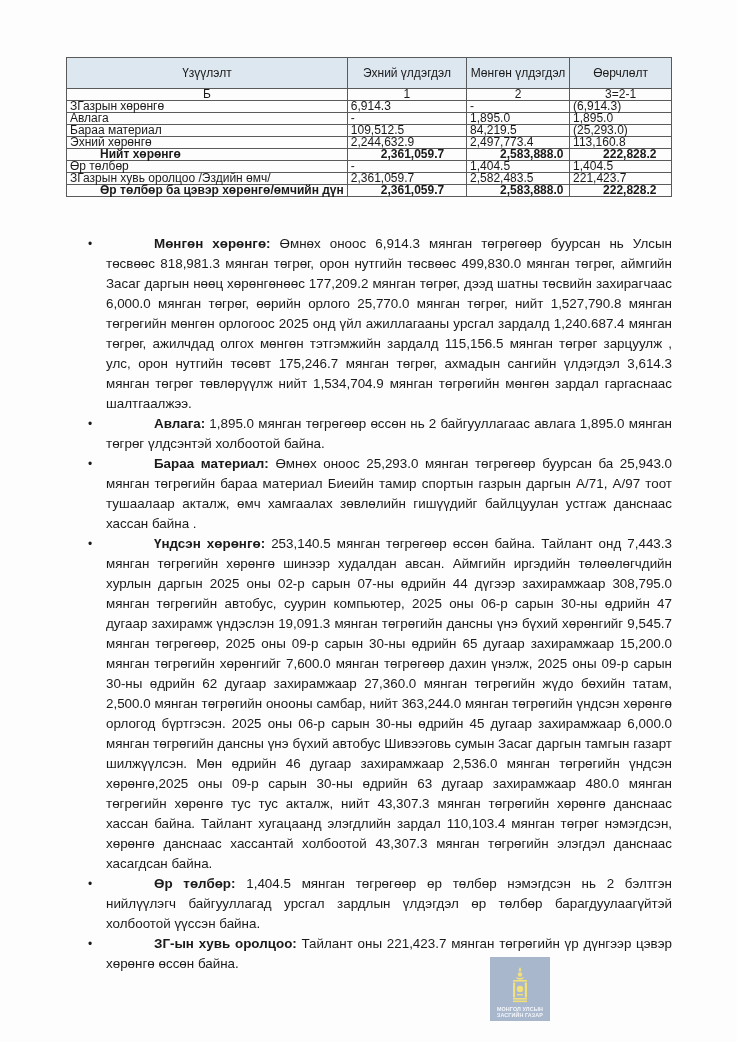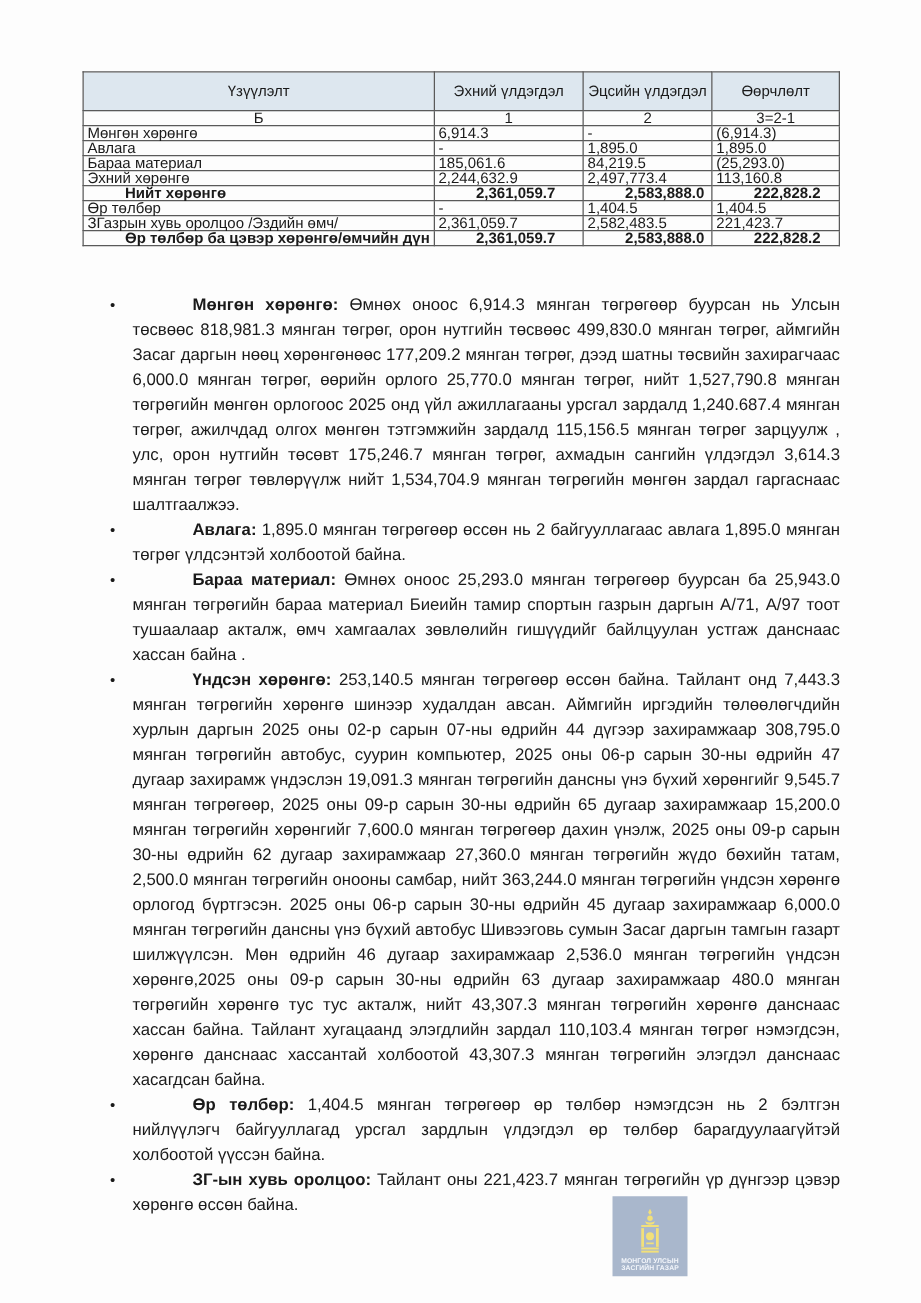--- a/index.html
+++ b/index.html
@@ -39,46 +39,46 @@
     <colgroup>
         <col class="c0">
         <col class="c1">
         <col class="c2">
         <col class="c3">
       </colgroup>
     <thead>
       <tr>
         <th>Үзүүлэлт</th>
         <th>Эхний үлдэгдэл</th>
-        <th style="white-space:normal;">Эцсийн үлдэгдэл</th>
+        <th style="white-space:normal;">Мөнгөн үлдэгдэл</th>
         <th>Өөрчлөлт</th>
       </tr>
     </thead>
     <tbody>
       <tr>
         <td class="ctr">Б</td>
         <td class="ctr">1</td>
         <td class="ctr">2</td>
         <td class="ctr">3=2-1</td>
       </tr>
       <tr>
-        <td>Мөнгөн хөрөнгө</td>
+        <td>ЗГазрын хөрөнгө</td>
         <td class="num">6,914.3</td>
         <td class="num">-</td>
         <td class="num">(6,914.3)</td>
       </tr>
       <tr>
         <td>Авлага</td>
         <td class="num">-</td>
         <td class="num">1,895.0</td>
         <td class="num">1,895.0</td>
       </tr>
       <tr>
         <td>Бараа материал</td>
-        <td class="num">185,061.6</td>
+        <td class="num">109,512.5</td>
         <td class="num">84,219.5</td>
         <td class="num">(25,293.0)</td>
       </tr>
       <tr>
         <td>Эхний хөрөнгө</td>
         <td class="num">2,244,632.9</td>
         <td class="num">2,497,773.4</td>
         <td class="num">113,160.8</td>
       </tr>
       <tr class="bold">

